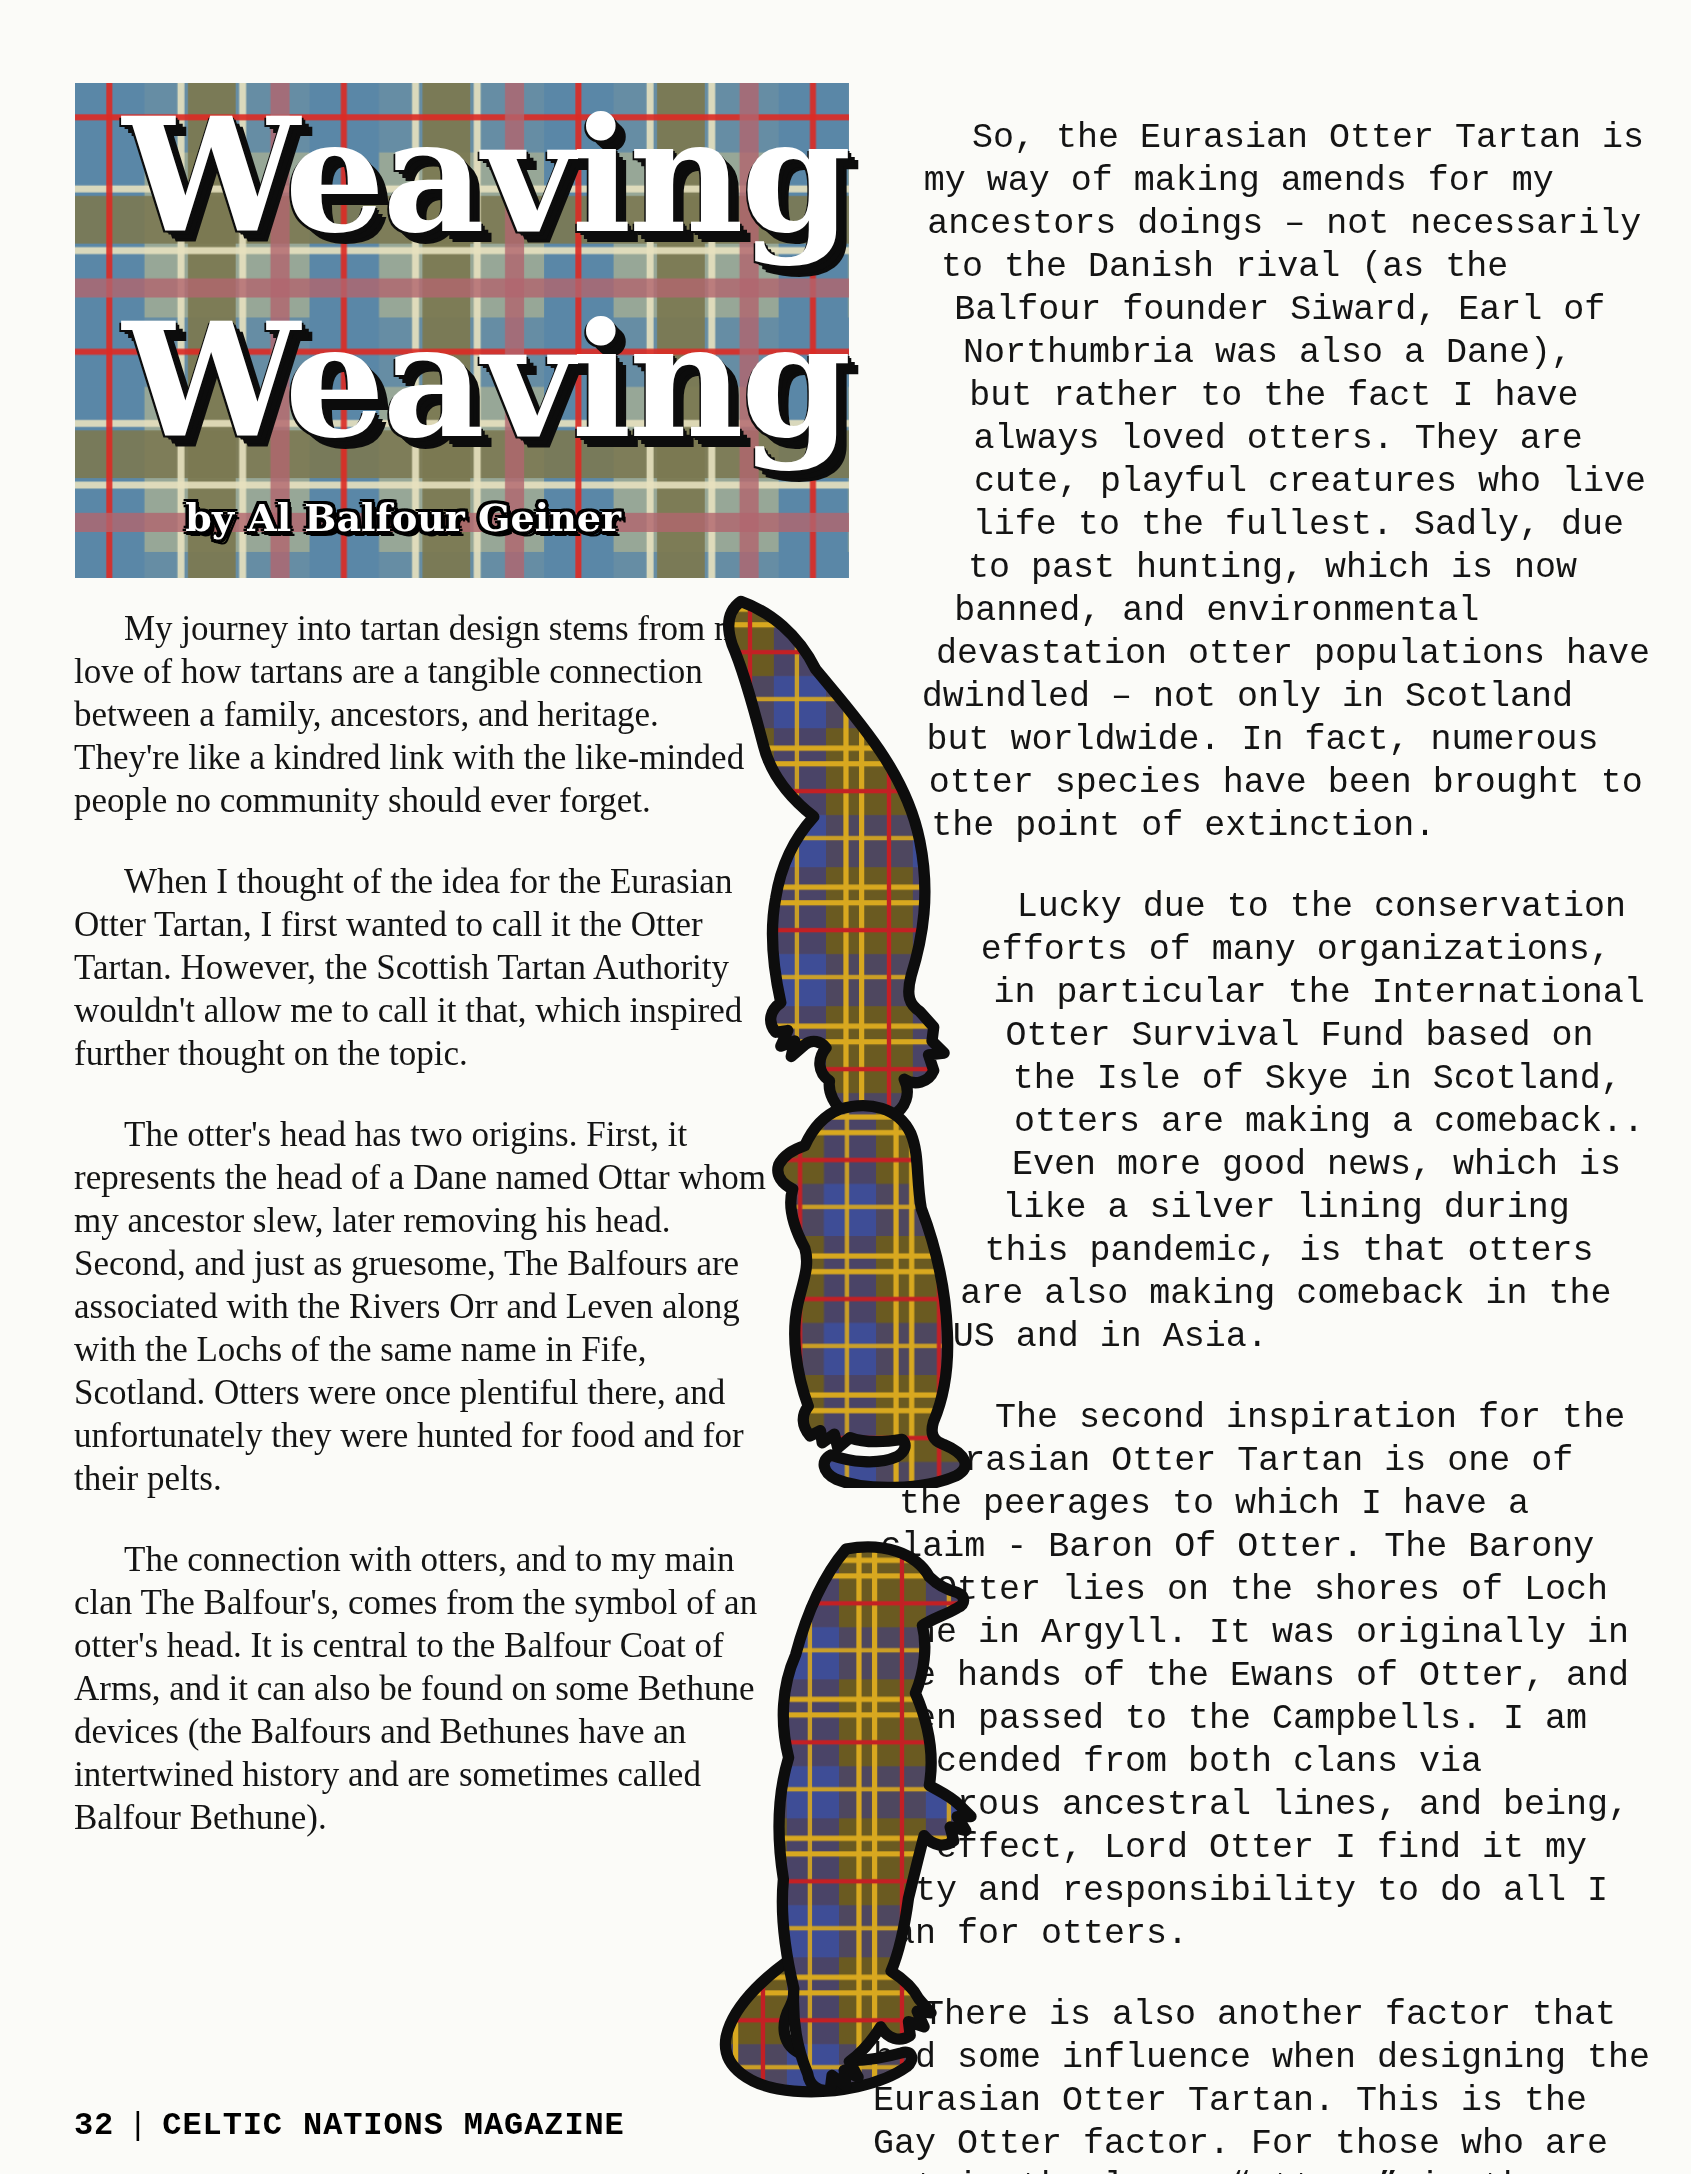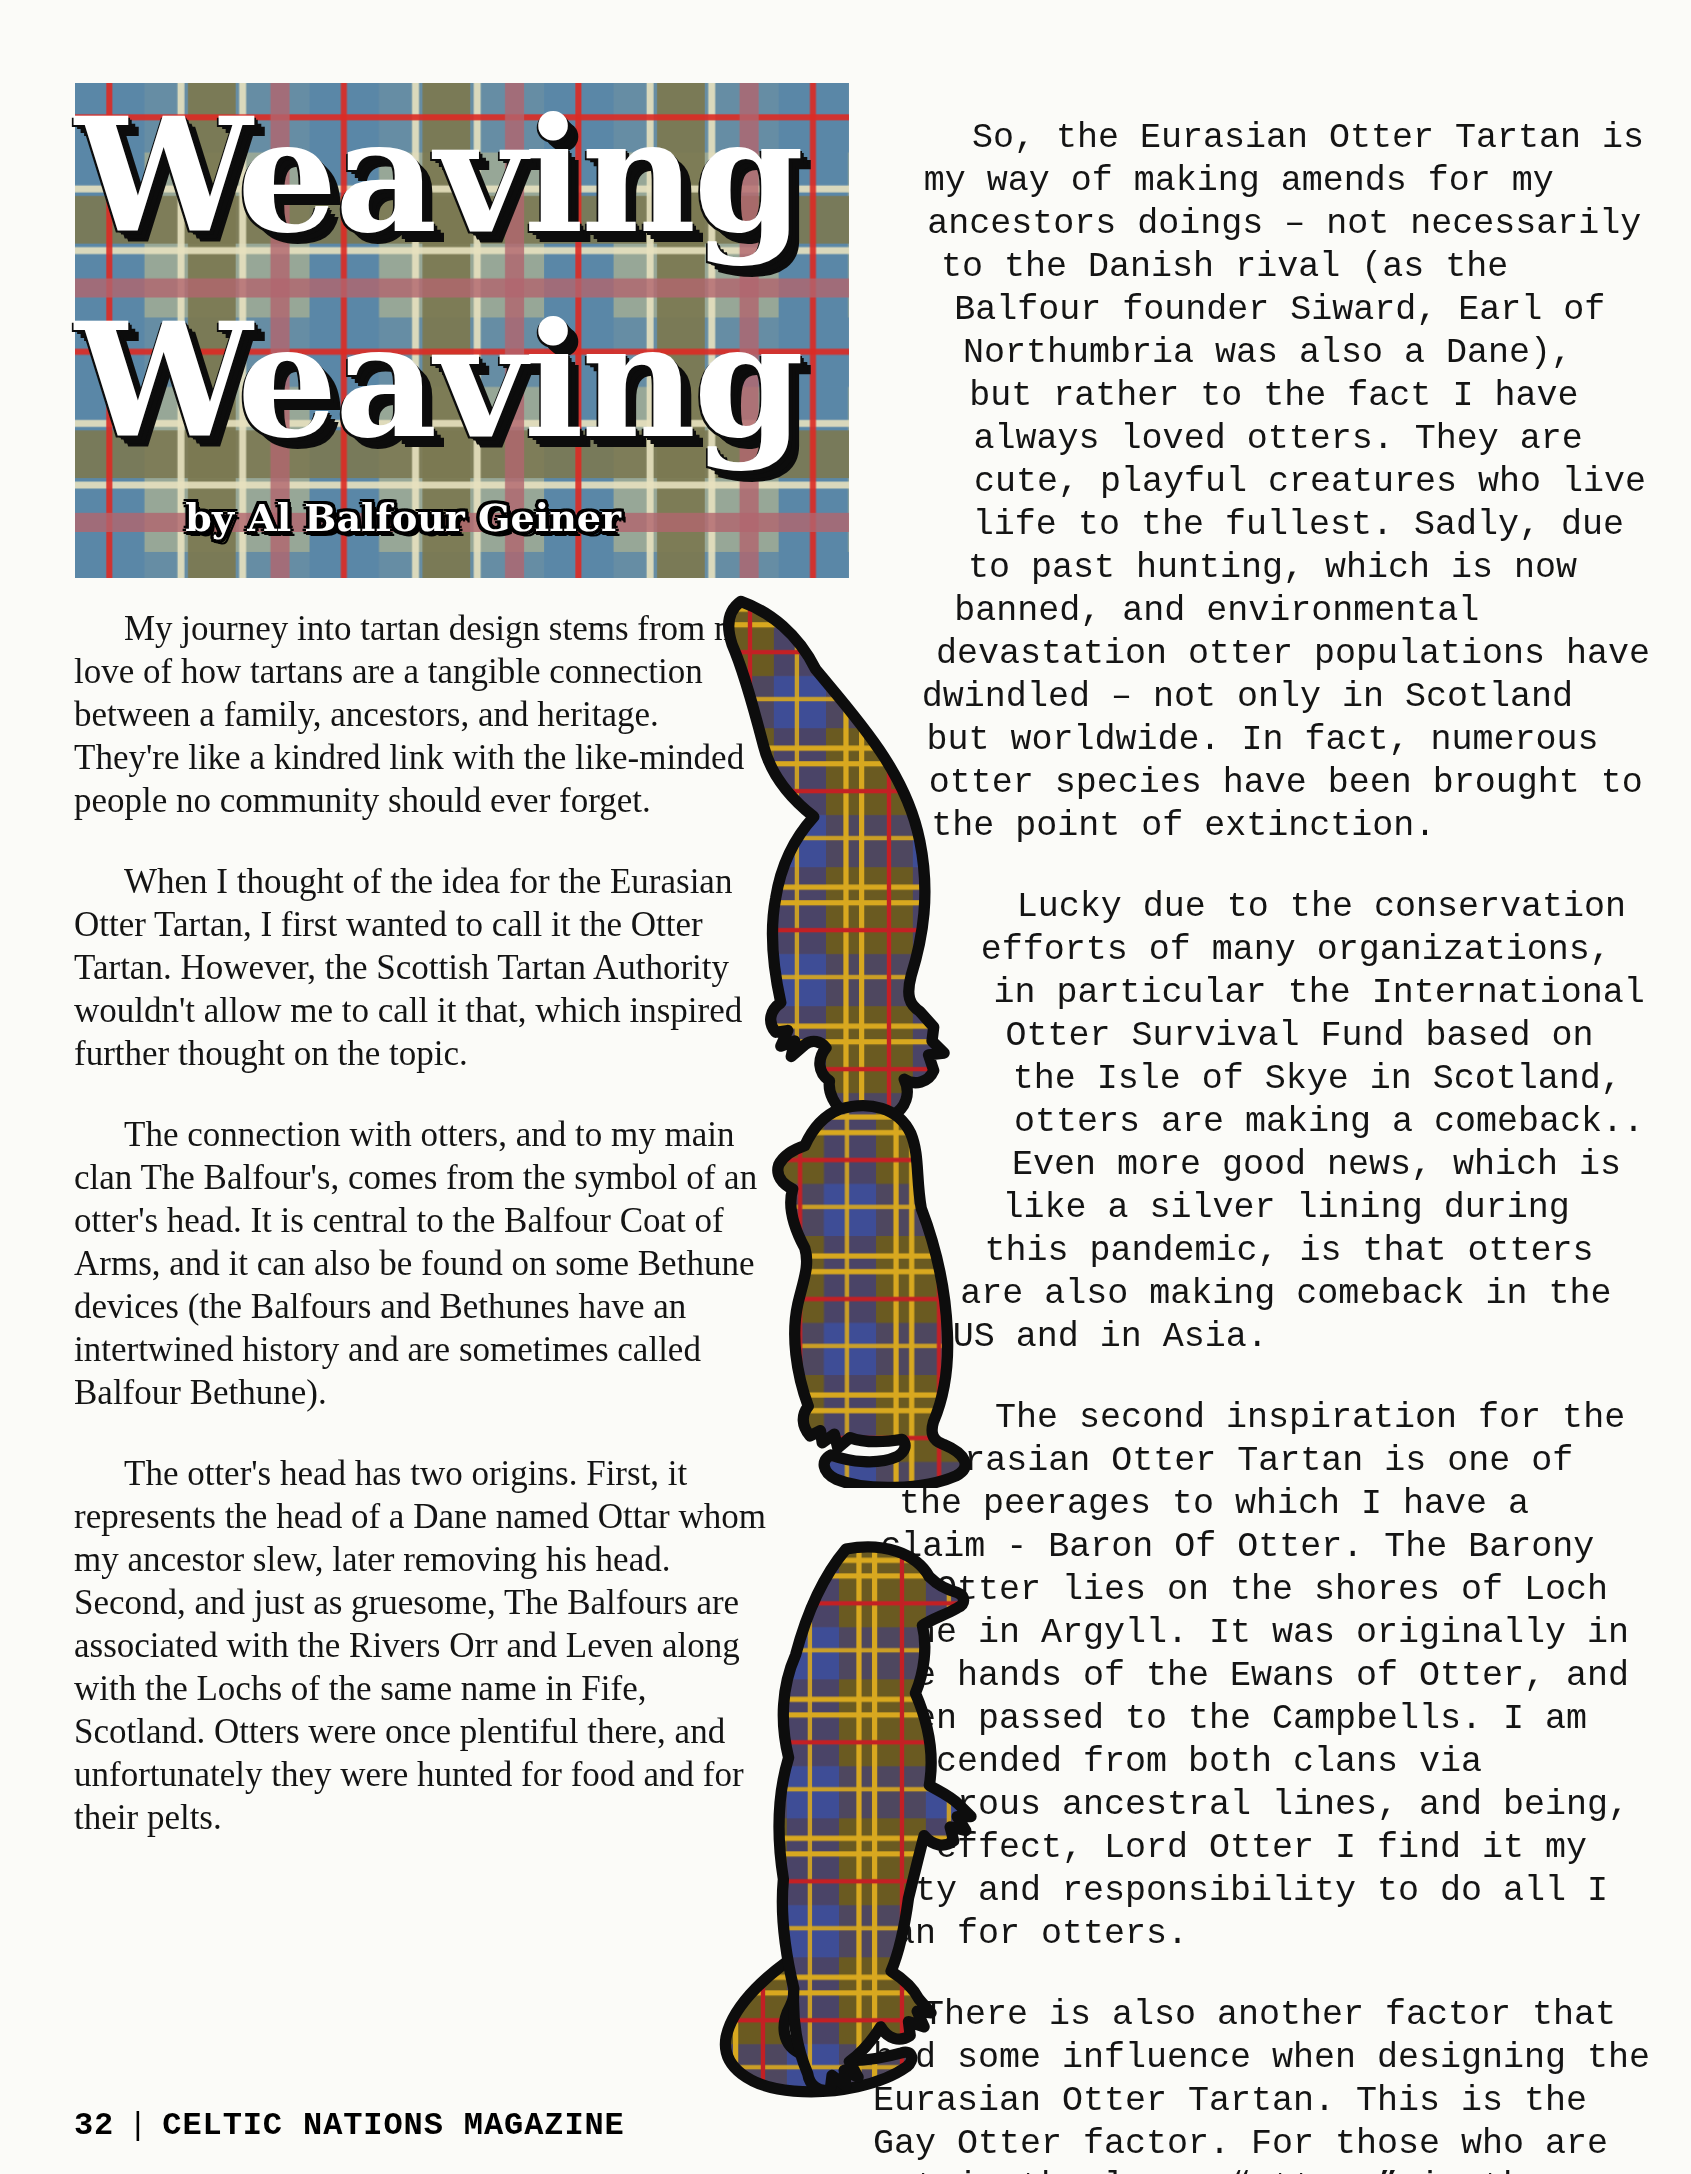--- a/index.html
+++ b/index.html
@@ -5,21 +5,21 @@
   html,body{margin:0;padding:0;background:#e9e9e9;}
   .page{
     position:relative;width:1691px;height:2174px;margin:0 auto;
     background:#fbfbf8;overflow:hidden;
     font-family:"Liberation Serif",serif;color:#141414;
   }
   
   .masthead{position:absolute;left:75px;top:83px;width:774px;height:495px;}
   .plaid-bg{position:absolute;left:0;top:0;width:100%;height:100%;display:block;}
   .title{
-    position:absolute;left:0;width:100%;text-align:left;
+    position:absolute;left:0;width:100%;text-align:right;
     font-family:"DejaVu Serif",serif;font-weight:bold;color:#ffffff;
     font-size:158px;line-height:1;letter-spacing:-2.6px;white-space:nowrap;
     text-shadow:3.5px 4.3px 0 #0c0c0c,7px 7.8px 0 #0c0c0c,10.4px 11.3px 0 #0c0c0c,1.7px 1.7px 0 #0c0c0c,-1.7px 1.7px 0 #0c0c0c;
   }
   .title-line1{top:14px;}
   .title-line2{top:219px;}
   .byline{
     position:absolute;font-family:"DejaVu Serif",serif;font-weight:bold;color:#ffffff;
     font-size:38px;line-height:1.1;white-space:nowrap;
     text-shadow:-2.6px -2.6px 0 #000,2.6px -2.6px 0 #000,-2.6px 2.6px 0 #000,2.6px 2.6px 0 #000,
@@ -99,22 +99,22 @@
       <rect x="0" y="0" width="891" height="570" fill="url(#tartanHeader)"></rect>
     </svg>
     <div class="title title-line1">Weaving</div>
     <div class="title title-line2">Weaving</div>
     <div class="byline byline-1">by Al Balfour Geiner</div>
   </header>
 
   <section class="col col-left">
     <p>My journey into tartan design stems from my love of how tartans are a tangible connection between a family, ancestors, and heritage. They're like a kindred link with the like-minded people no community should ever forget.</p>
     <p>When I thought of the idea for the Eurasian Otter Tartan, I first wanted to call it the Otter Tartan. However, the Scottish Tartan Authority wouldn't allow me to call it that, which inspired further thought on the topic.</p>
+    <p>The otter's head has two origins. First, it represents the head of a Dane named Ottar whom my ancestor slew, later removing his head. Second, and just as gruesome, The Balfours are associated with the Rivers Orr and Leven along with the Lochs of the same name in Fife, Scotland. Otters were once plentiful there, and unfortunately they were hunted for food and for their pelts.</p>
     <p>The connection with otters, and to my main clan The Balfour's, comes from the symbol of an otter's head. It is central to the Balfour Coat of Arms, and it can also be found on some Bethune devices (the Balfours and Bethunes have an intertwined history and are sometimes called Balfour Bethune).</p>
-    <p>The otter's head has two origins. First, it represents the head of a Dane named Ottar whom my ancestor slew, later removing his head. Second, and just as gruesome, The Balfours are associated with the Rivers Orr and Leven along with the Lochs of the same name in Fife, Scotland. Otters were once plentiful there, and unfortunately they were hunted for food and for their pelts.</p>
   </section>
 
   <section class="col col-right">
     <div class="wrap-shape"></div>
     <p>So, the Eurasian Otter Tartan is my way of making amends for my ancestors doings – not necessarily to the Danish rival (as the Balfour founder Siward, Earl of Northumbria was also a Dane), but rather to the fact I have always loved otters. They are cute, playful creatures who live life to the fullest. Sadly, due to past hunting, which is now banned, and environmental devastation otter populations have dwindled – not only in Scotland but worldwide. In fact, numerous otter species have been brought to the point of extinction.</p>
     <p>Lucky due to the conservation efforts of many organizations, in particular the International Otter Survival Fund based on the Isle of Skye in Scotland, otters are making a comeback.. Even more good news, which is like a silver lining during this pandemic, is that otters are also making comeback in the US and in Asia.</p>
     <p>The second inspiration for the Eurasian Otter Tartan is one of the peerages to which I have a claim - Baron Of Otter. The Barony of Otter lies on the shores of Loch Fyne in Argyll. It was originally in the hands of the Ewans of Otter, and then passed to the Campbells. I am descended from both clans via numerous ancestral lines, and being, in effect, Lord Otter I find it my duty and responsibility to do all I can for otters.</p>
     <p>There is also another factor that had some influence when designing the Eurasian Otter Tartan. This is the Gay Otter factor. For those who are not in the loop, “otters” in the gay community are hairy, sometimes bearded, lean-to-thin, average size men. Not like “ bears” who are bigger men, or cubs who are less hairy and who like these</p>
   </section>
 

